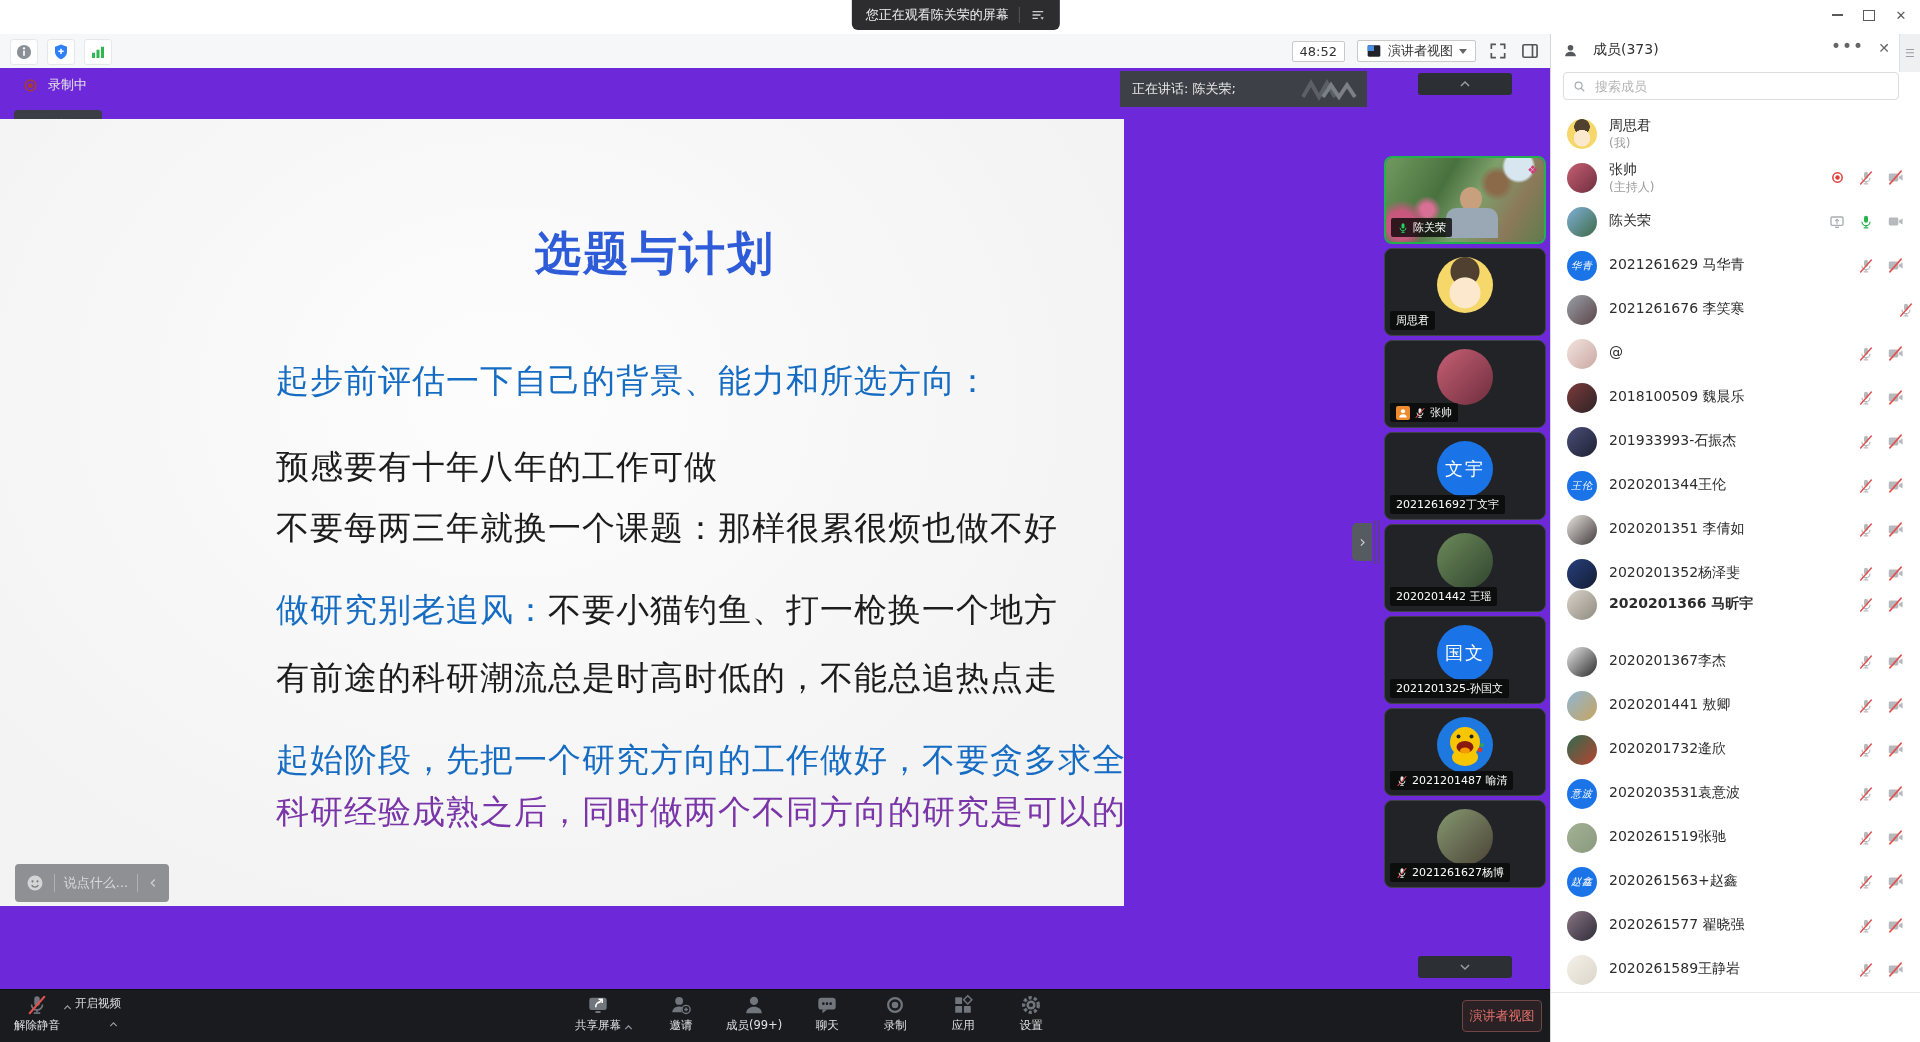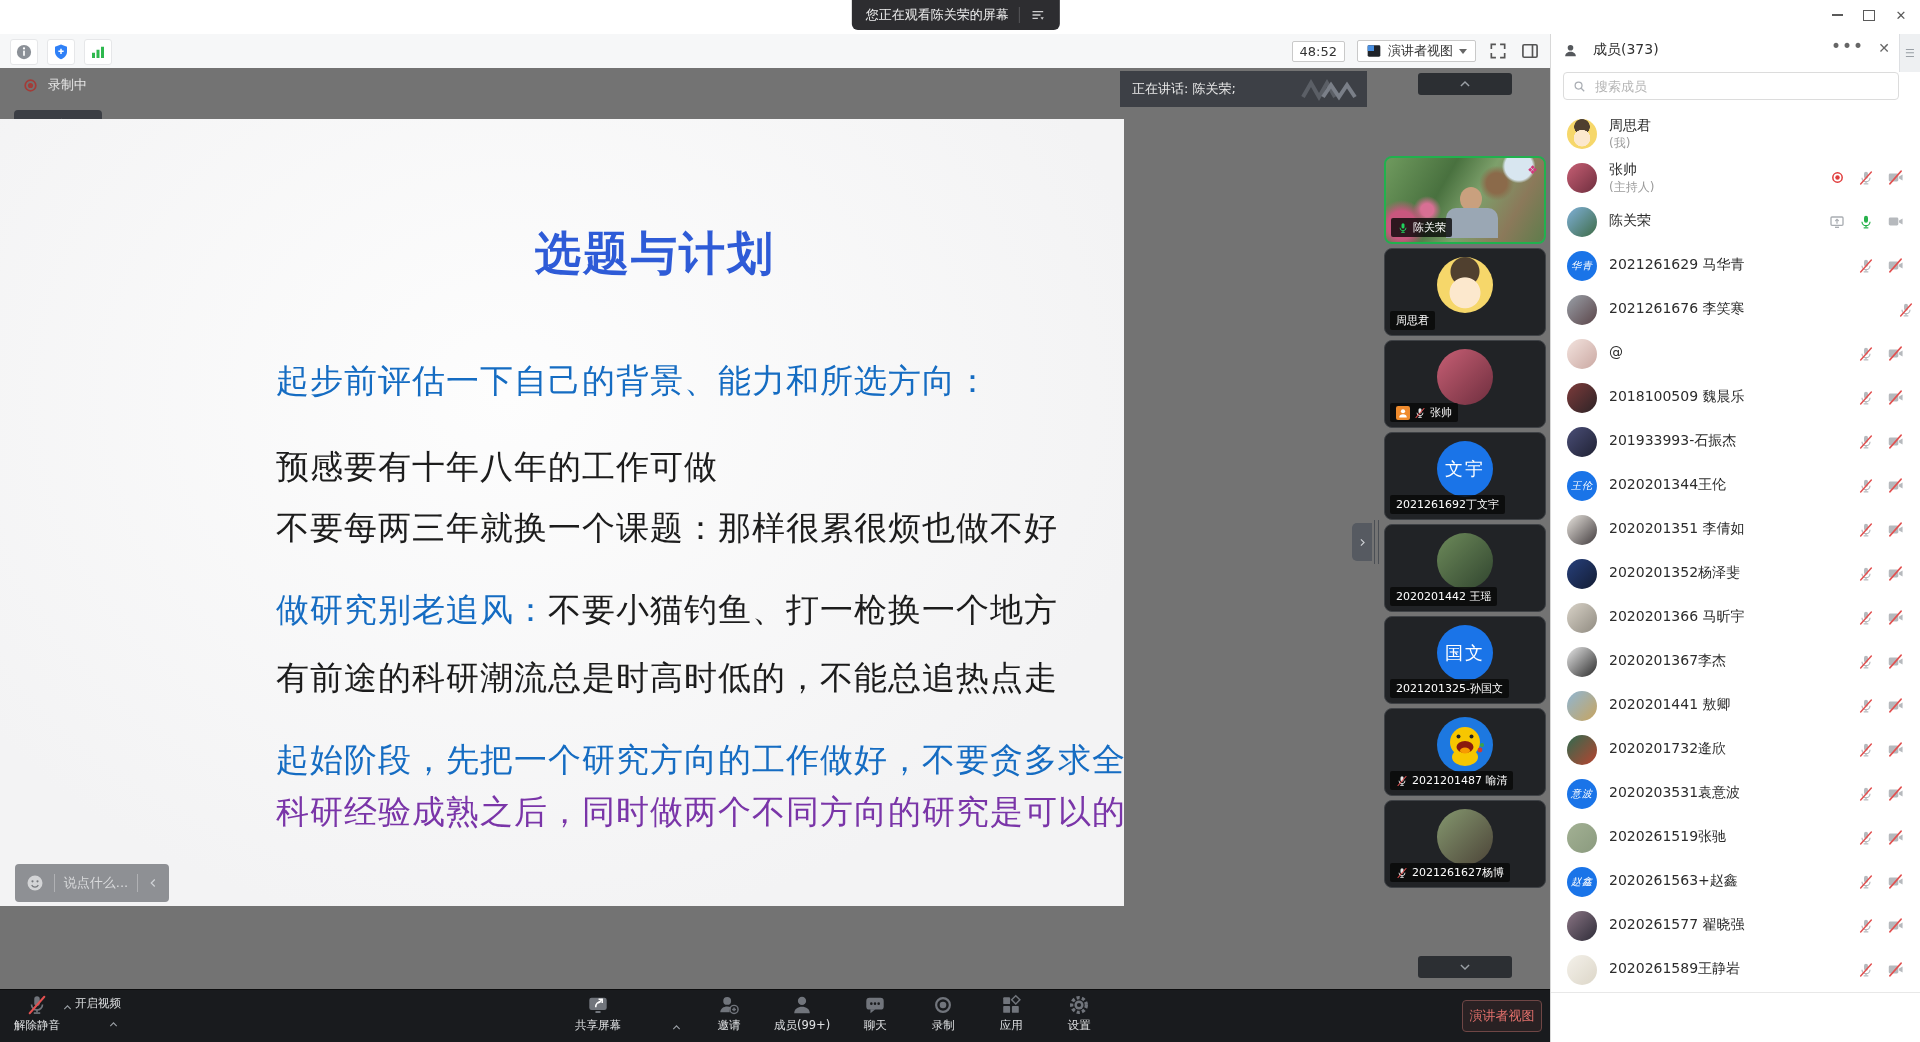--- a/index.html
+++ b/index.html
@@ -18,21 +18,21 @@
   
   #subbar{left:0;top:34px;width:1550px;height:34px;background:#f6f7f8;border-bottom:1px solid #e3e3e3;}
   #status-icons{left:10px;top:5px;display:flex;gap:9px;align-items:center;}
   .chip{width:26px;height:24px;display:flex;align-items:center;justify-content:center;background:#ffffff;border:1px solid #e6e7e9;border-radius:3px;}
   #right-cluster{right:10px;top:5px;display:flex;gap:12px;align-items:center;height:24px;}
   #timer{background:#fff;border:1px solid #c9c9c9;border-radius:2px;font-size:13px;color:#333;padding:2px 7px;}
   #view-btn{background:#fff;border:1px solid #c9c9c9;border-radius:2px;font-size:13px;color:#333;
     display:flex;align-items:center;gap:6px;padding:2px 8px;height:22px;box-sizing:border-box;}
   .caret{width:0;height:0;border-left:4px solid transparent;border-right:4px solid transparent;border-top:5px solid #666;}
   
-  #main{left:0;top:68px;width:1550px;height:921px;background:#737373;overflow:hidden;padding-left:30px;}
+  #main{left:0;top:68px;width:1550px;height:921px;background:#6d28d9;overflow:hidden;padding-left:30px;}
   #rec-indicator{left:22px;top:8px;display:flex;align-items:center;gap:9px;color:#e8e8e8;font-size:13px;}
   #lock-btn{left:14px;top:42px;width:88px;height:30px;background:#3b3e44;border-radius:4px;color:#dfe1e3;
     font-size:12px;display:flex;align-items:center;justify-content:center;gap:6px;}
   #speaking-box{left:1120px;top:3px;width:247px;height:36px;background:#3d4046;color:#e8e8e8;font-size:13px;
     display:flex;align-items:center;padding-left:12px;box-sizing:border-box;}
   #speaking-wave{position:absolute;right:6px;top:6px;}
   
   #slide{left:0;top:51px;width:1124px;height:787px;background:radial-gradient(ellipse at 45% 35%, #fdfdfd, #f3f3f4 75%);}
   #slide-title{left:535px;top:104px;font-size:46px;font-weight:700;letter-spacing:2px;color:#2e5bd7;}
   .sline{position:absolute;left:276px;font-size:33px;letter-spacing:1px;white-space:nowrap;}
@@ -396,21 +396,21 @@
     <span class="tb-label">开启视频</span>
           </div>
           <span class="ic tb-chev">
             <svg xmlns="http://www.w3.org/2000/svg" viewBox="0 0 24 24" width="11" height="11">
               <polyline points="5,15.5 12,8.5 19,15.5" fill="none" stroke="#9ba0a6" stroke-width="2.4"></polyline>
             </svg>
           </span>
         </div>
       </div>
     <div class="abs tb-group" id="tb-center">
-        <div style="display: flex; align-items: flex-end; gap: 48px;">
+        <div style="display: flex; align-items: flex-end;">
           <div class="tb-item">
             <span class="ic">
               <svg xmlns="http://www.w3.org/2000/svg" viewBox="0 0 24 24" width="22" height="22">
                 <rect x="2.5" y="4" width="19" height="13.5" rx="2.5" fill="#71757c"></rect>
                 <path d="M9.5 14.5c0-4 2.2-6 5.5-6" stroke="#fff" stroke-width="1.7" fill="none"></path>
                 <path d="M12.6 5.8h4v4" stroke="#fff" stroke-width="1.7" fill="none"></path>
                 <path d="M16.6 5.8l-4.3 4.3" stroke="#fff" stroke-width="1.7"></path>
                 <rect x="9" y="18.6" width="6" height="2" rx="1" fill="#71757c"></rect>
               </svg>
             </span>
@@ -756,21 +756,21 @@
             </span>
             <span class="ic">
               <svg xmlns="http://www.w3.org/2000/svg" viewBox="0 0 24 24" width="17" height="17">
                 <rect x="2.5" y="6.5" width="13.5" height="11" rx="2" fill="#b6b9bd"></rect>
                 <path d="M17 10.5l5-2.8v8.6l-5-2.8z" fill="#b6b9bd"></path>
                 <line x1="4" y1="21" x2="20" y2="3" stroke="#e25050" stroke-width="2.2" stroke-linecap="round"></line>
               </svg>
             </span>
           </div>
         </div>
-        <div class="mrow" style="top: 484px;">
+        <div class="mrow" style="top: 471px; font-weight: bold;">
           <div class="m-av" style="background:linear-gradient(135deg,#d9d3c8,#8f8a80)"></div>
           <div class="m-name" style="top:12px">2020201366 马昕宇</div>
           <div class="m-icons">
             <span class="ic">
               <svg xmlns="http://www.w3.org/2000/svg" viewBox="0 0 24 24" width="16" height="16">
                 <rect x="9" y="2.5" width="6" height="10.5" rx="3" fill="#b6b9bd"></rect>
                 <path d="M6 11.5a6 6 0 0 0 12 0" fill="none" stroke="#b6b9bd" stroke-width="1.8"></path>
                 <line x1="12" y1="17.3" x2="12" y2="20.2" stroke="#b6b9bd" stroke-width="1.8"></line>
                 <line x1="8.5" y1="20.8" x2="15.5" y2="20.8" stroke="#b6b9bd" stroke-width="1.8"></line>
                 <line x1="4" y1="21" x2="20" y2="3" stroke="#e25050" stroke-width="2.2" stroke-linecap="round"></line>

